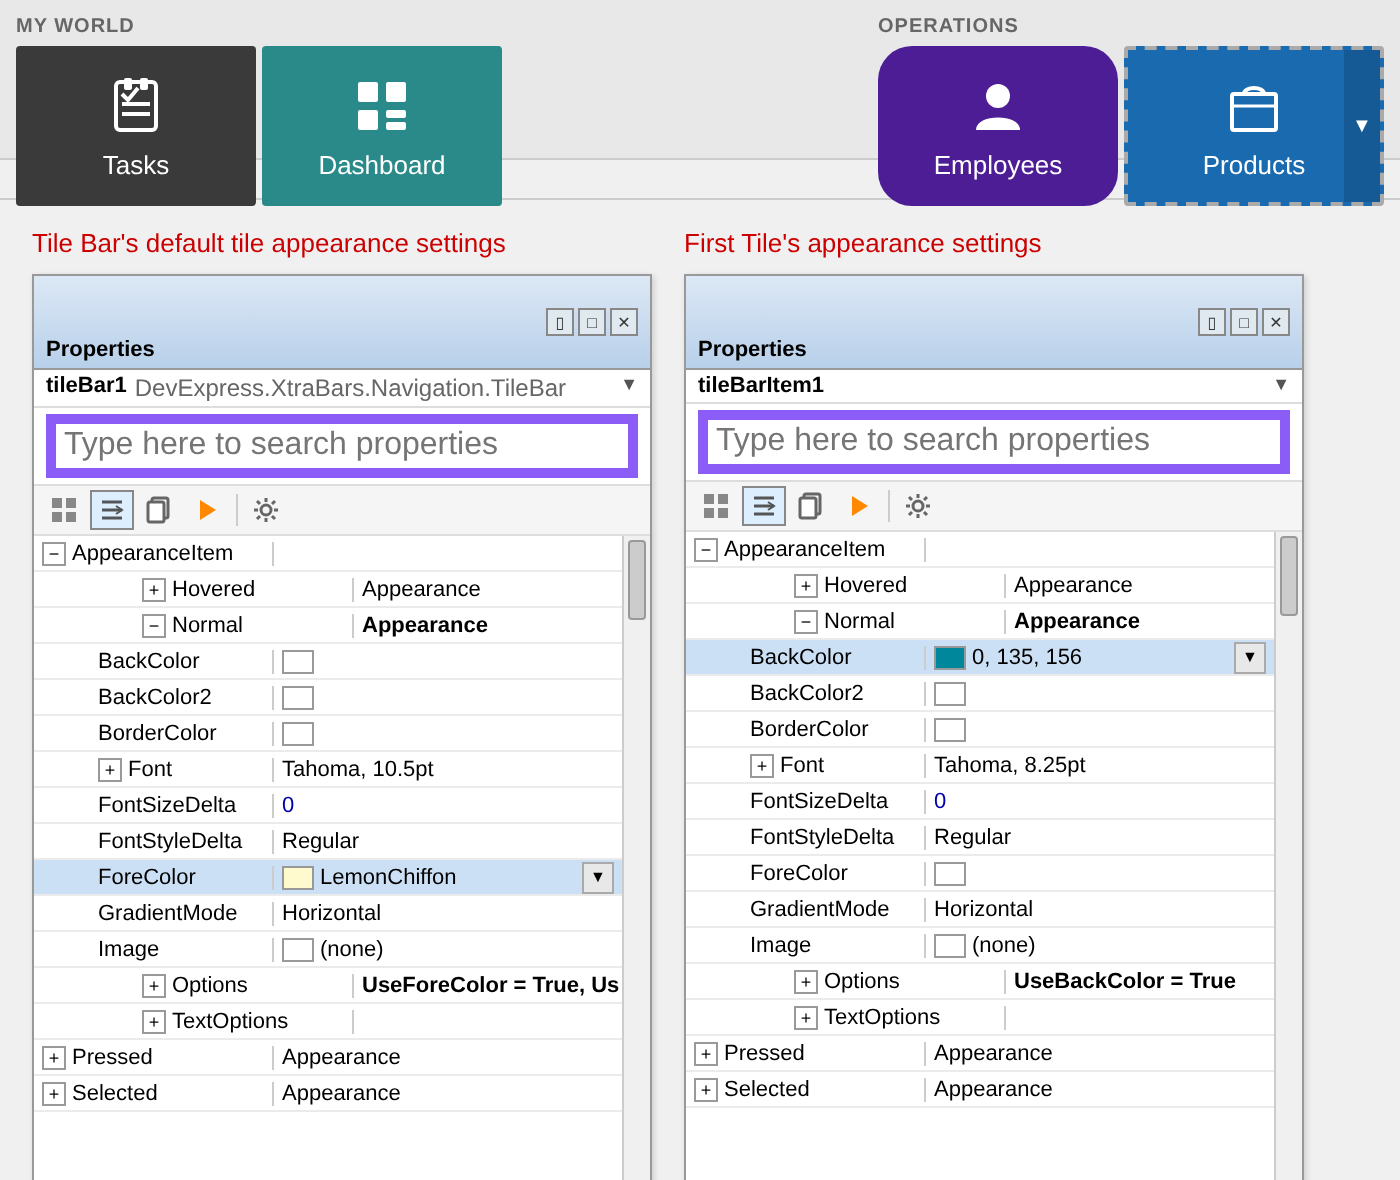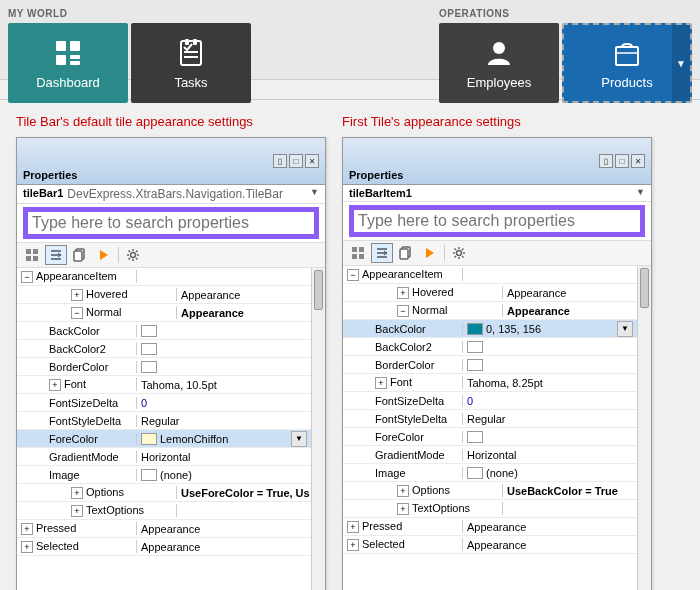--- a/index.html
+++ b/index.html
@@ -51,21 +51,21 @@
     }
     .tile-icon {
       width: 32px;
       height: 32px;
       display: flex;
       align-items: center;
       justify-content: center;
     }
     .tile-dashboard { background: #2a8a8a; }
     .tile-tasks { background: #3a3a3a; }
-    .tile-employees { background: #404040; }
+    .tile-employees { background: #4c1d95; border-radius: 17px; }
     .tile-products { 
       background: #1a6ab0; 
       border: 2px dashed #aaa;
       width: 130px;
     }
     .tile-products-arrow {
       position: absolute;
       right: 0;
       top: 0;
       bottom: 0;
@@ -269,44 +269,44 @@
       border-left: 1px solid #ccc;
     }
   </style>
 </head>
 <body>
 
 <div class="top-bar">
   <div class="top-bar-section">
     <div class="section-label">MY WORLD</div>
     <div class="tiles-row">
-      <div class="tile tile-dashboard">
-        <div class="tile-icon">
-          <svg width="28" height="28" viewBox="0 0 28 28" fill="white">
-            <rect x="2" y="2" width="10" height="10" rx="1"></rect>
-            <rect x="16" y="2" width="10" height="10" rx="1"></rect>
-            <rect x="2" y="16" width="10" height="10" rx="1"></rect>
-            <rect x="16" y="16" width="10" height="4" rx="1"></rect>
-            <rect x="16" y="22" width="10" height="4" rx="1"></rect>
-          </svg>
-        </div>
-        <div class="tile-label">Dashboard</div>
-      </div>
       <div class="tile tile-tasks">
         <div class="tile-icon">
           <svg width="28" height="28" viewBox="0 0 28 28" fill="white">
             <rect x="4" y="2" width="20" height="24" rx="2" fill="none" stroke="white" stroke-width="2"></rect>
             <rect x="8" y="0" width="4" height="6" rx="1"></rect>
             <rect x="16" y="0" width="4" height="6" rx="1"></rect>
             <line x1="7" y1="13" x2="21" y2="13" stroke="white" stroke-width="2"></line>
             <line x1="7" y1="18" x2="21" y2="18" stroke="white" stroke-width="2"></line>
             <polyline points="7,8 10,11 15,5" stroke="white" stroke-width="2" fill="none"></polyline>
           </svg>
         </div>
         <div class="tile-label">Tasks</div>
+      </div>
+      <div class="tile tile-dashboard">
+        <div class="tile-icon">
+          <svg width="28" height="28" viewBox="0 0 28 28" fill="white">
+            <rect x="2" y="2" width="10" height="10" rx="1"></rect>
+            <rect x="16" y="2" width="10" height="10" rx="1"></rect>
+            <rect x="2" y="16" width="10" height="10" rx="1"></rect>
+            <rect x="16" y="16" width="10" height="4" rx="1"></rect>
+            <rect x="16" y="22" width="10" height="4" rx="1"></rect>
+          </svg>
+        </div>
+        <div class="tile-label">Dashboard</div>
       </div>
     </div>
   </div>
   <div class="top-bar-section" style="align-items:flex-end;">
     <div class="section-label" style="align-self:flex-start;">OPERATIONS</div>
     <div class="tiles-row">
       <div class="tile tile-employees">
         <div class="tile-icon">
           <svg width="28" height="28" viewBox="0 0 28 28" fill="white">
             <circle cx="14" cy="9" r="6"></circle>

